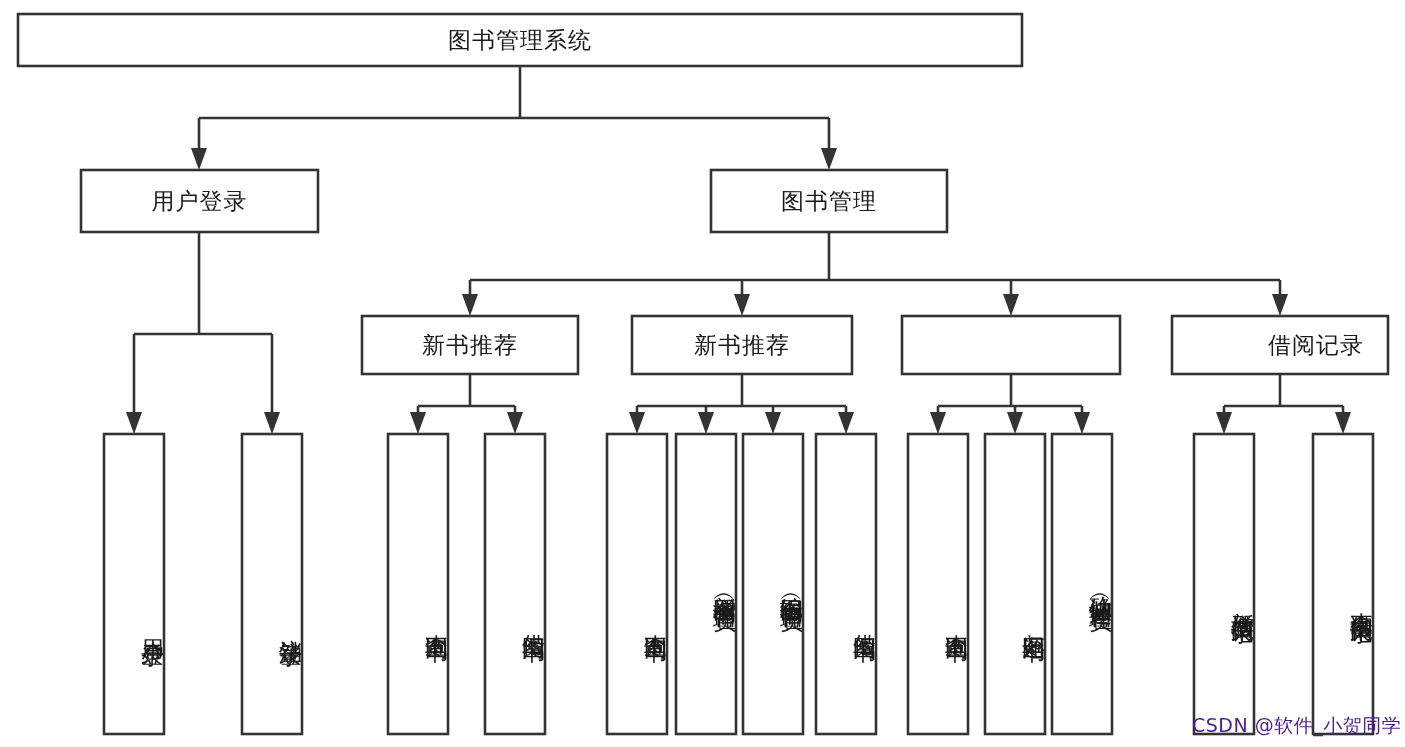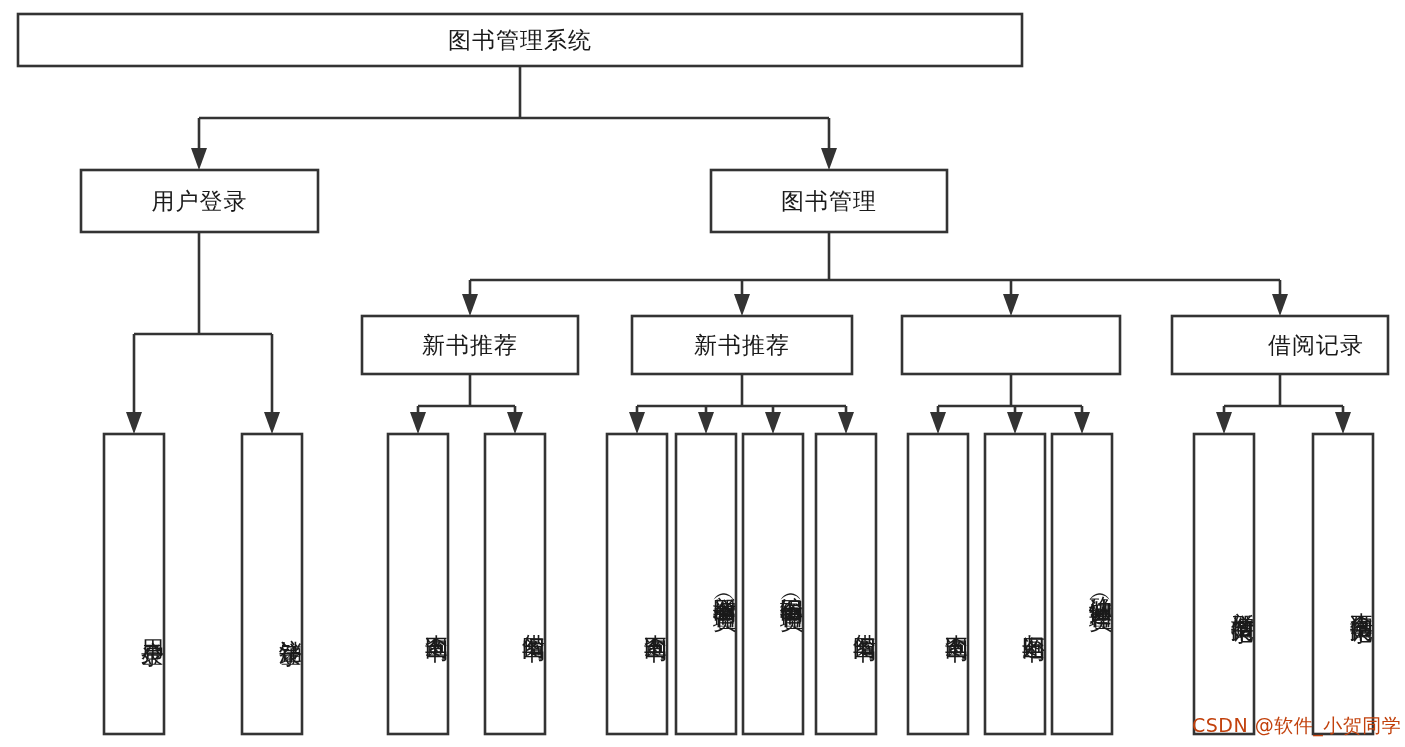--- a/index.html
+++ b/index.html
@@ -65,21 +65,21 @@
     letter-spacing: 1px;
     color: #1a1a1a;
     white-space: nowrap;
     pointer-events: none;
   }
   .watermark {
     position: absolute;
     left: 1192px;
     top: 713px;
     font-size: 19px;
-    color: #c2410c;
+    color: #4c1d95;
     letter-spacing: 0.5px;
     white-space: nowrap;
     font-family: "DejaVu Sans", "Liberation Sans", sans-serif;
   }
 </style>
 </head>
 <body>
 
 <div id="diagram-root">
 

